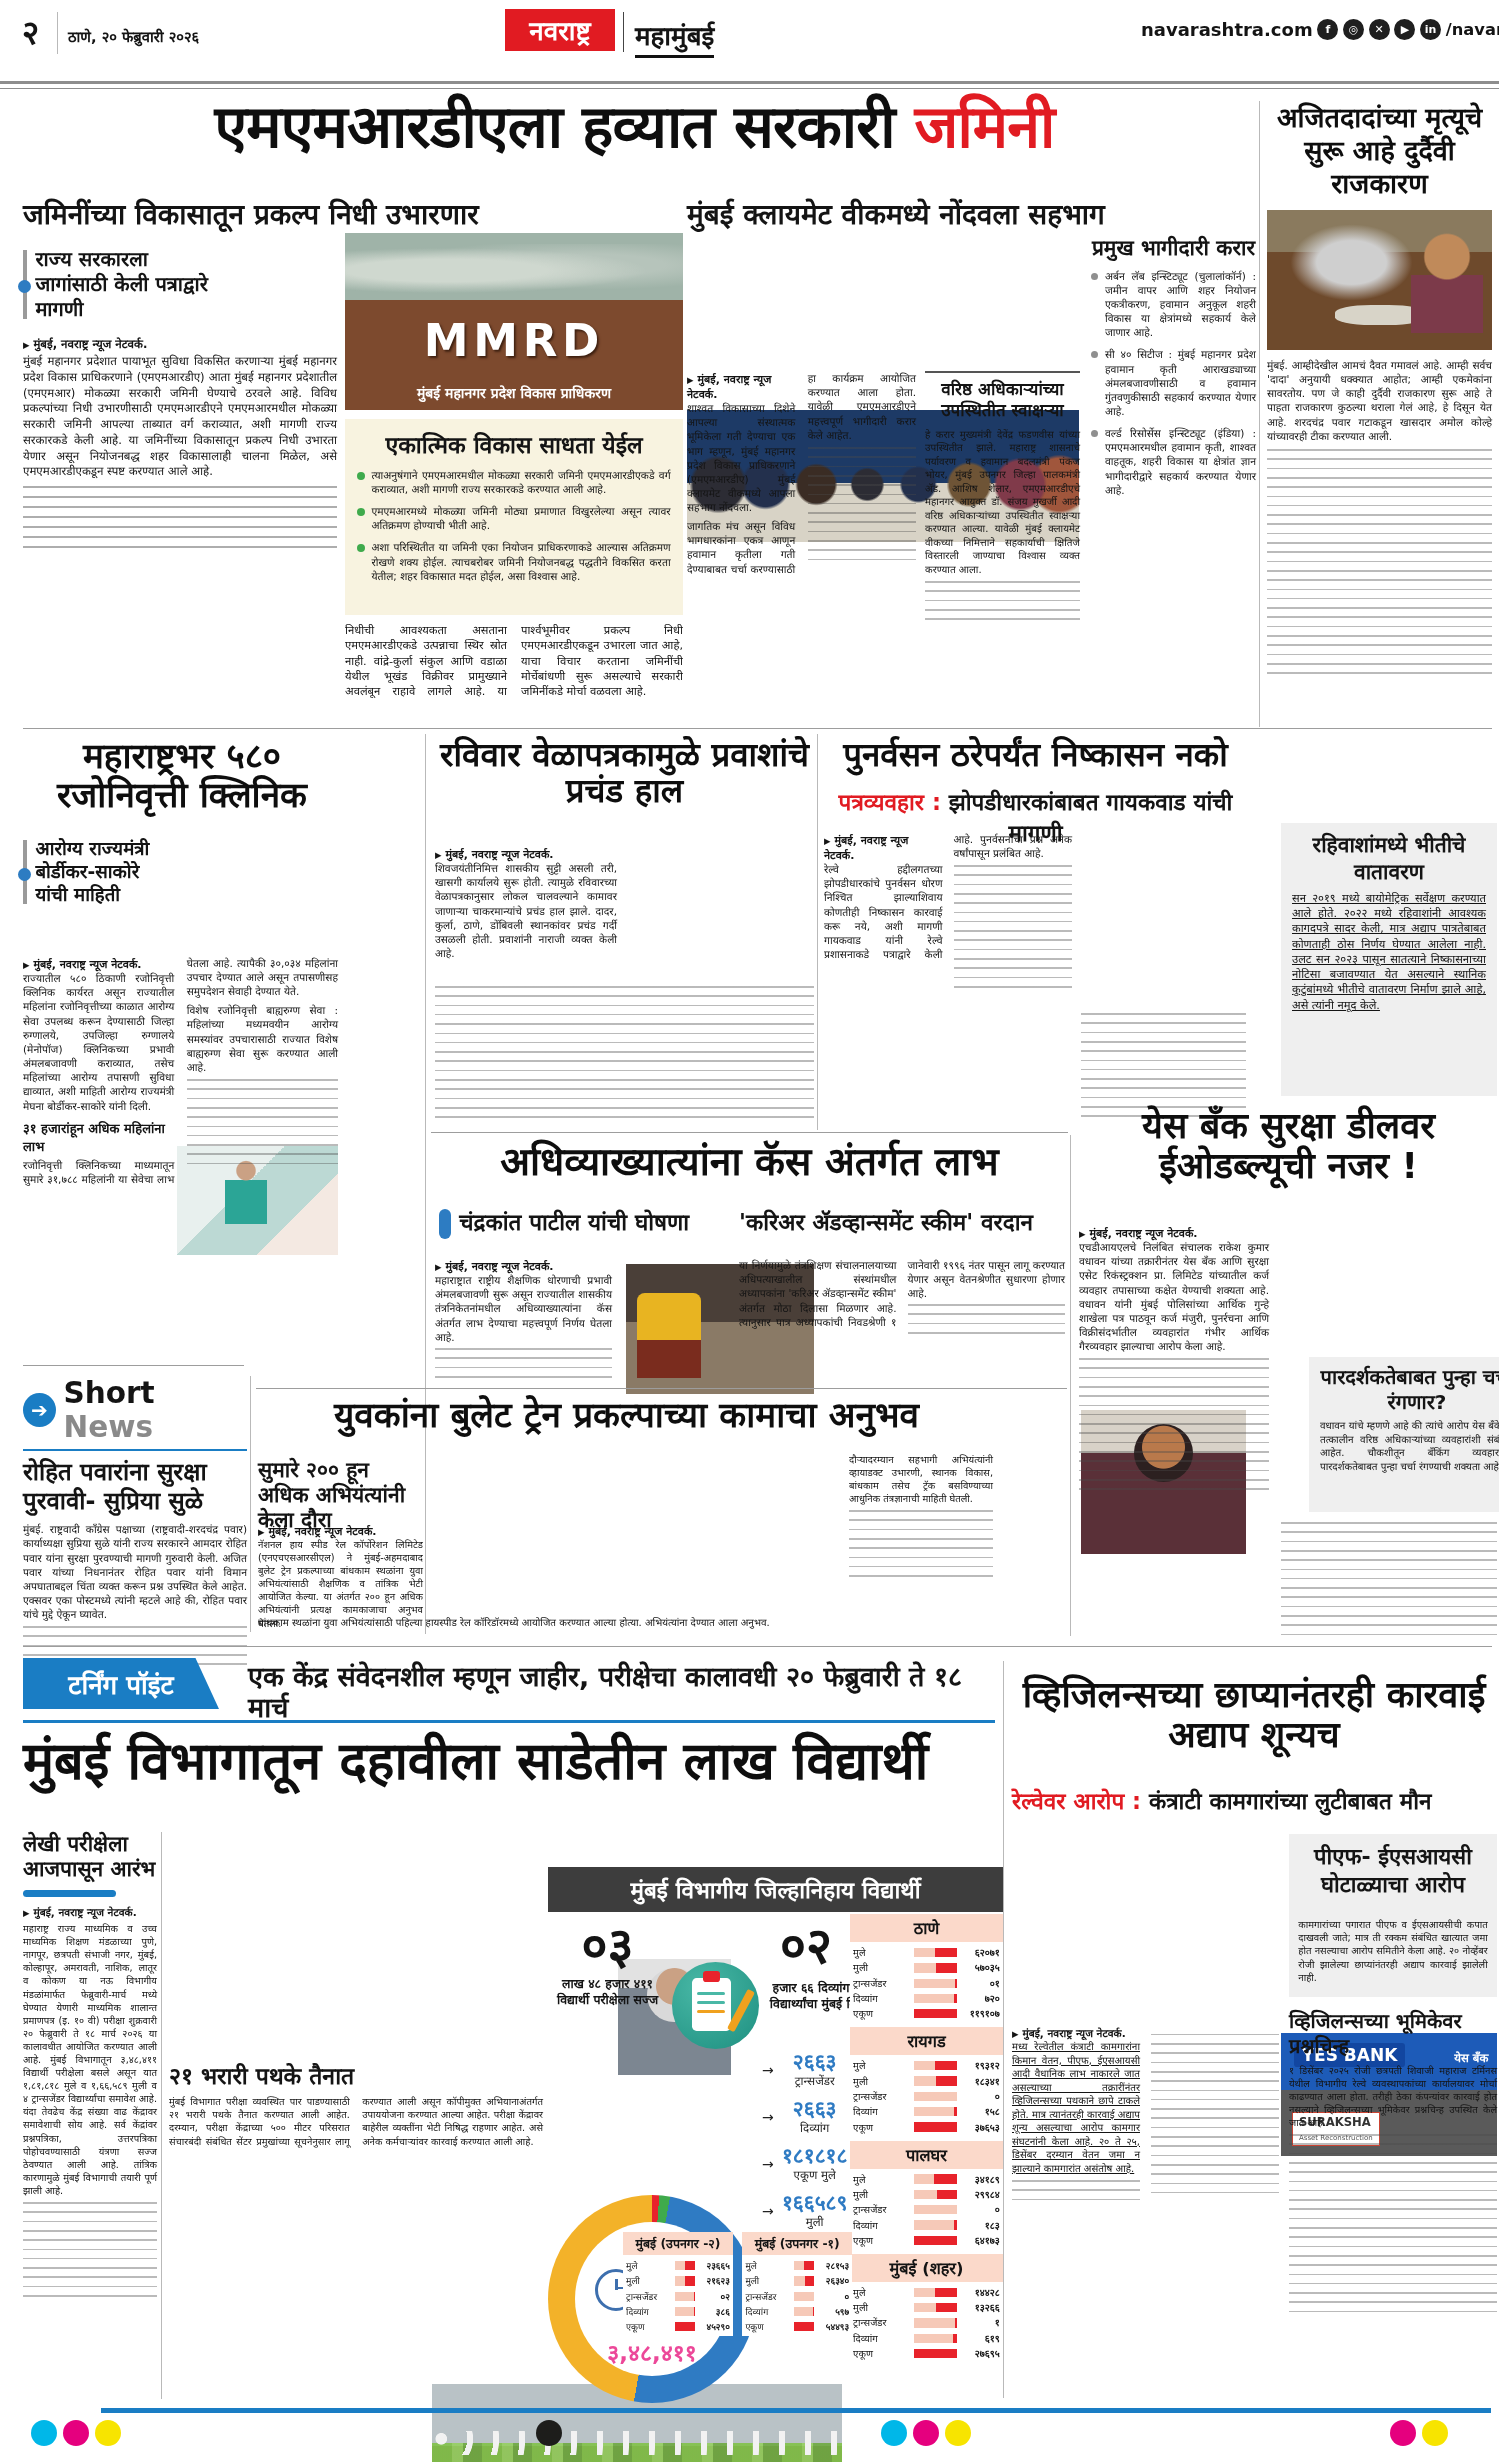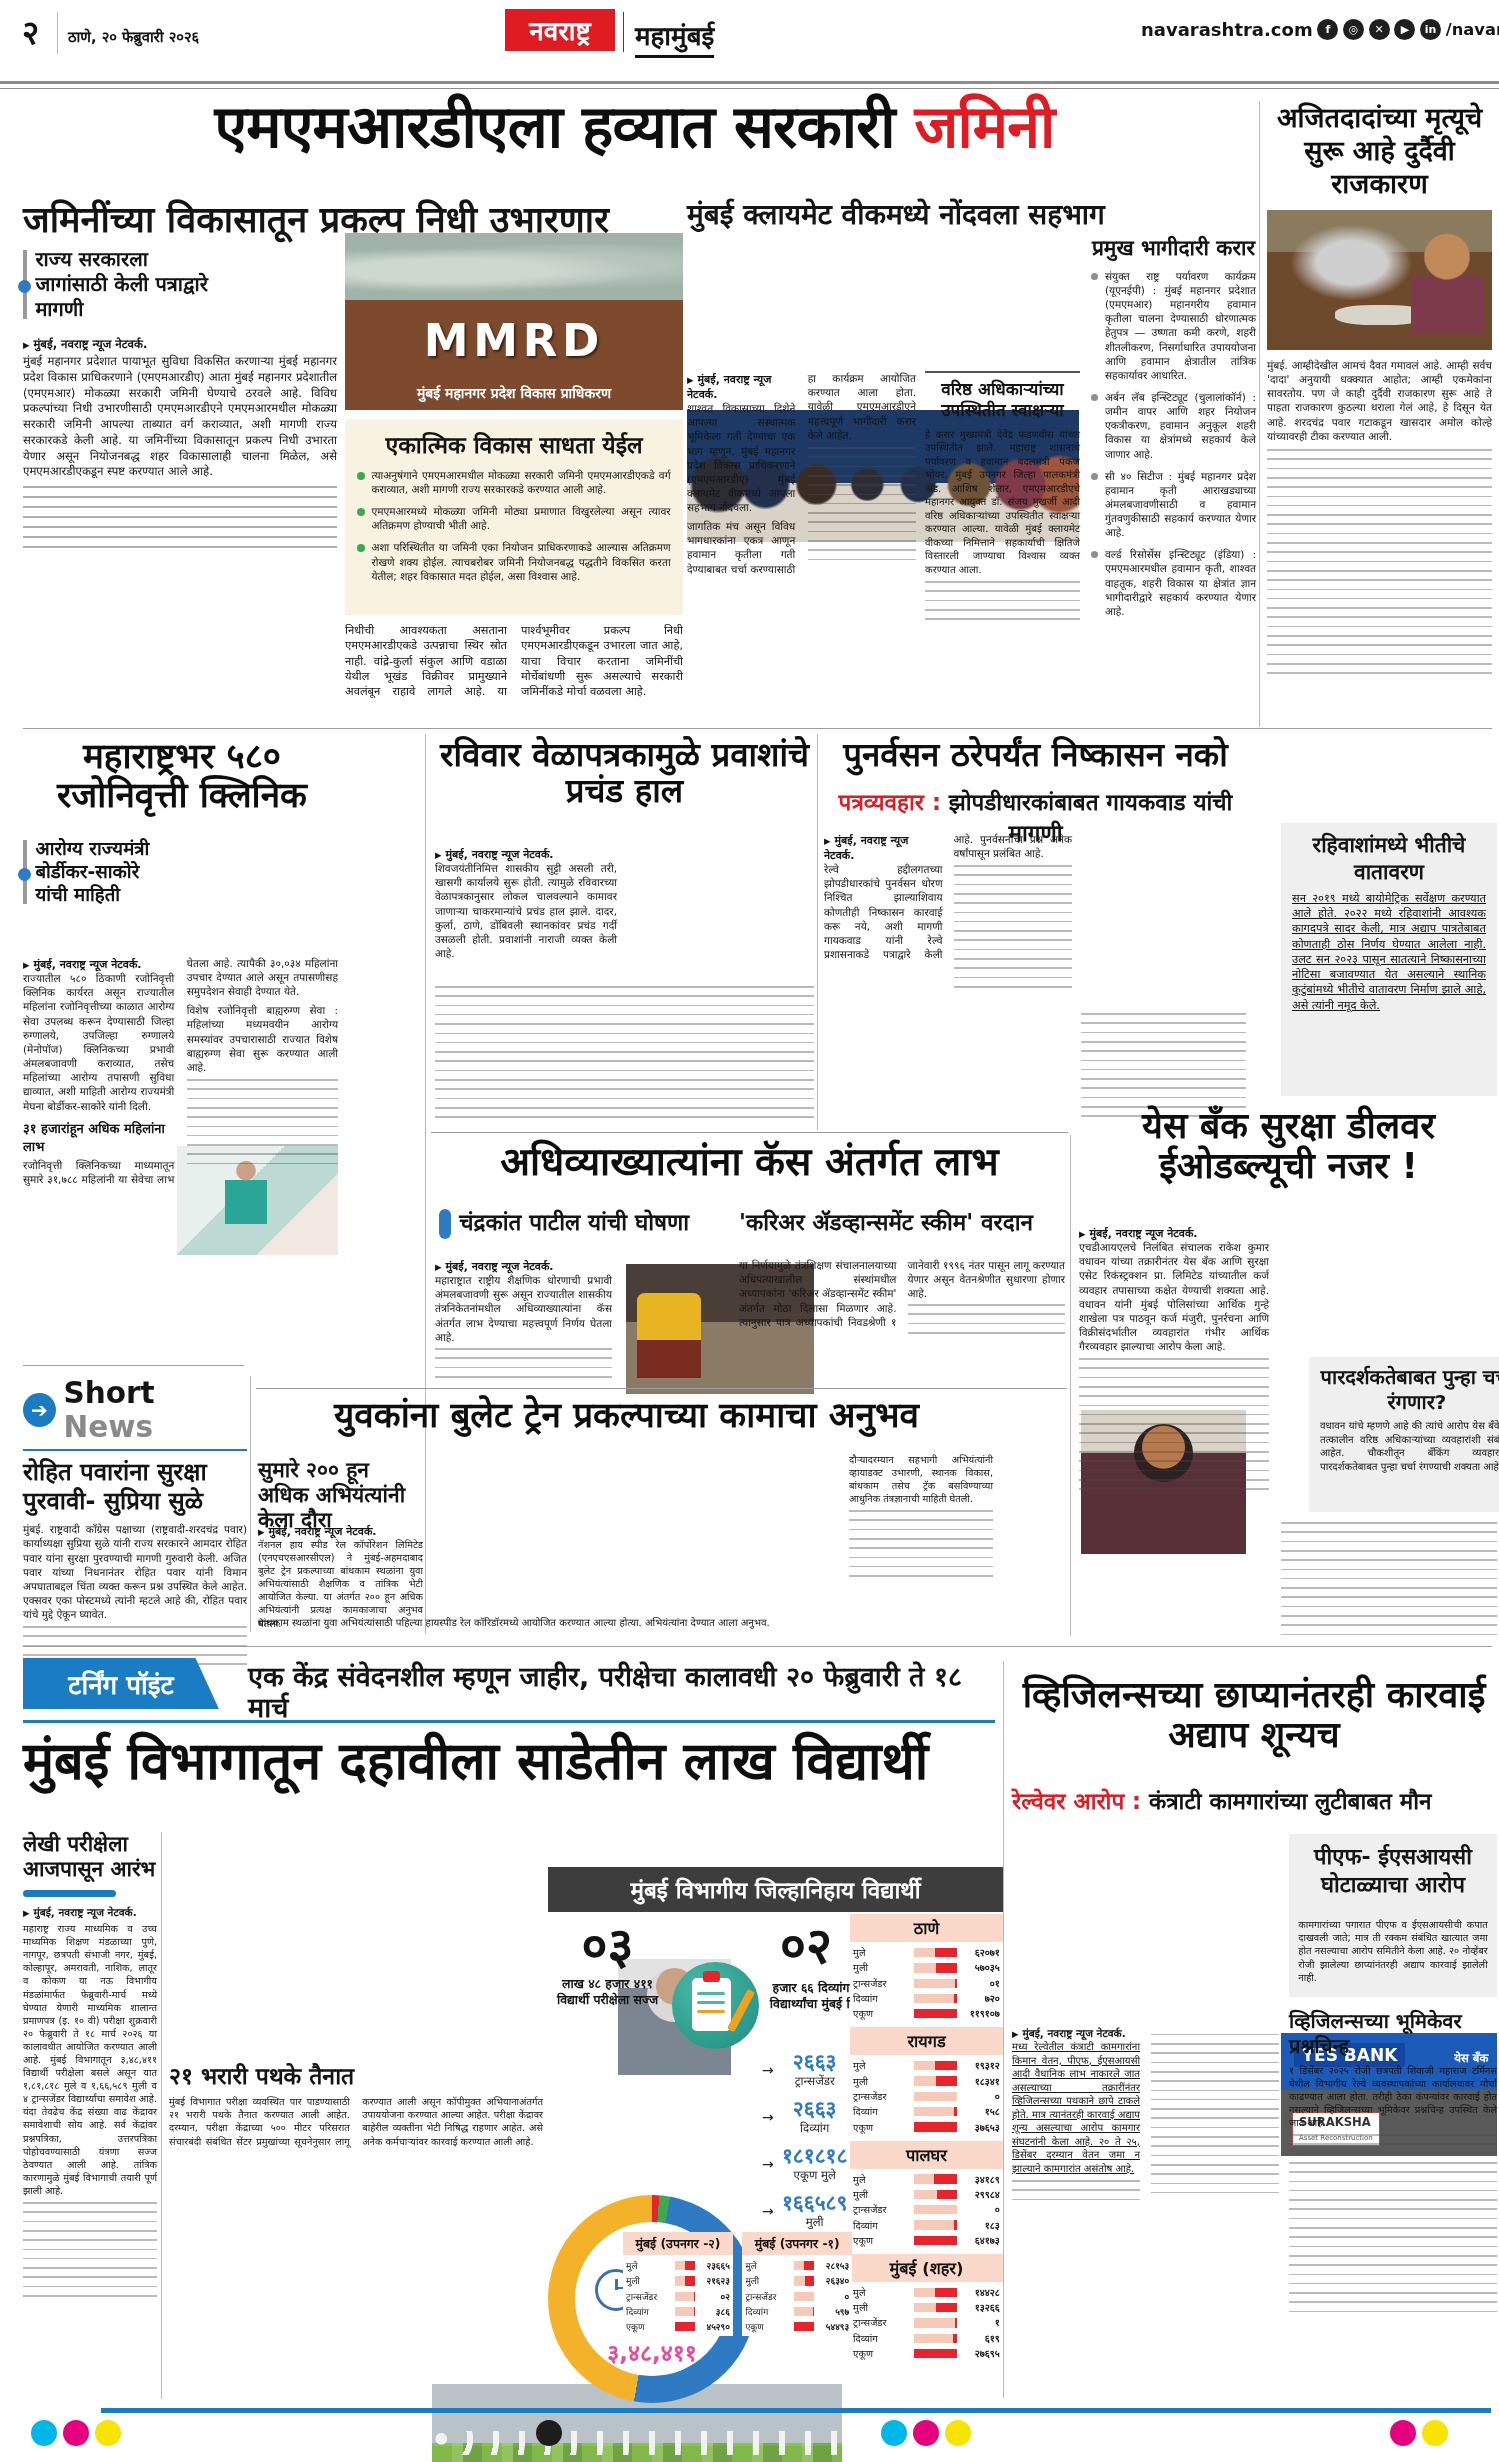--- a/index.html
+++ b/index.html
@@ -86,21 +86,21 @@
         <span class="sicon">▶</span>
         <span class="sicon">in</span>
       </span>
     <span style="font-size:16.3px;font-weight:700;margin-left:4.7px;">/navarashtra</span>
   </div>
   <div class="abs" style="left:0;top:81px;width:1500px;border-top:3.1px solid #8d8d8d;border-bottom:0.8px solid #8d8d8d;height:3.9px;"></div>
 
   <div class="abs hl" style="left:23px;top:95px;width:1223px;font-size:59px;letter-spacing:-0.8px;">
     <span>एमएमआरडीएला हव्यात सरकारी </span><span class="red">जमिनी</span>
   </div>
-  <div class="abs subhl" style="left:23px;top:198px;width:656px;font-size:36px;">जमिनींच्या विकासातून प्रकल्प निधी उभारणार</div>
+  <div class="abs subhl" style="left:23px;top:198px;width:656px;font-size:28px;">जमिनींच्या विकासातून प्रकल्प निधी उभारणार</div>
   <div class="abs subhl" style="left:687px;top:198px;width:567px;font-size:28px;">मुंबई क्लायमेट वीकमध्ये नोंदवला सहभाग</div>
 
   <div class="abs" style="left:23px;top:247px;width:314px;">
     <div class="standfirst" style="width:179px;margin-bottom:14px;">
       <span class="sf-dot"></span>
       <span>राज्य सरकारला जागांसाठी केली पत्राद्वारे मागणी</span>
     </div>
     <div class="byline"><span class="arr">▶</span><span>मुंबई, नवराष्ट्र न्यूज नेटवर्क.</span></div>
     <div class="btxt" style="margin-top:3.1px;">मुंबई महानगर प्रदेशात पायाभूत सुविधा विकसित करणाऱ्या मुंबई महानगर प्रदेश विकास प्राधिकरणाने (एमएमआरडीए) आता मुंबई महानगर प्रदेशातील (एमएमआर) मोकळ्या सरकारी जमिनी घेण्याचे ठरवले आहे. विविध प्रकल्पांच्या निधी उभारणीसाठी एमएमआरडीएने एमएमआरमधील मोकळ्या सरकारी जमिनी आपल्या ताब्यात वर्ग कराव्यात, अशी मागणी राज्य सरकारकडे केली आहे. या जमिनींच्या विकासातून प्रकल्प निधी उभारता येणार असून नियोजनबद्ध शहर विकासालाही चालना मिळेल, असे एमएमआरडीएकडून स्पष्ट करण्यात आले आहे.</div>
     <div class="fill" style="height:70px;margin-top:6.2px;"></div>
@@ -136,21 +136,20 @@
   </div>
   <div class="abs" style="left:925px;top:371px;width:155px;height:356px;border-top:2.3px solid #555;padding-top:6.2px;box-sizing:border-box;">
     <div style="font-weight:700;font-size:17px;text-align:center;line-height:1.25;margin-bottom:6.2px;">वरिष्ठ अधिकाऱ्यांच्या उपस्थितीत स्वाक्षऱ्या</div>
     <div class="small" style="font-size:10px;">हे करार मुख्यमंत्री देवेंद्र फडणवीस यांच्या उपस्थितीत झाले. महाराष्ट्र शासनाचे पर्यावरण व हवामान बदलमंत्री पंकज भोयर, मुंबई उपनगर जिल्हा पालकमंत्री ॲड. आशिष शेलार, एमएमआरडीएचे महानगर आयुक्त डॉ. संजय मुखर्जी आदी वरिष्ठ अधिकाऱ्यांच्या उपस्थितीत स्वाक्षऱ्या करण्यात आल्या. यावेळी मुंबई क्लायमेट वीकच्या निमित्ताने सहकार्याची क्षितिजे विस्तारली जाण्याचा विश्वास व्यक्त करण्यात आला.</div>
     <div class="fill2" style="height:47px;margin-top:4.7px;"></div>
   </div>
   <div class="abs" style="left:1091px;top:233px;width:165px;height:494px;">
     <div style="font-weight:700;font-size:21px;text-align:center;margin-bottom:7.8px;">प्रमुख भागीदारी करार</div>
     <ul class="bull gray" style="font-size:9.7px;">
 
-    <li>संयुक्त राष्ट्र पर्यावरण कार्यक्रम (यूएनईपी) : मुंबई महानगर प्रदेशात (एमएमआर) महानगरीय हवामान कृतीला चालना देण्यासाठी धोरणात्मक हेतुपत्र — उष्णता कमी करणे, शहरी शीतलीकरण, निसर्गाधारित उपाययोजना आणि हवामान क्षेत्रातील तांत्रिक सहकार्यावर आधारित.</li>
         <li>अर्बन लॅब इन्स्टिट्यूट (चुलालांकॉर्न) : जमीन वापर आणि शहर नियोजन एकत्रीकरण, हवामान अनुकूल शहरी विकास या क्षेत्रांमध्ये सहकार्य केले जाणार आहे.</li>
         <li>सी ४० सिटीज : मुंबई महानगर प्रदेश हवामान कृती आराखड्याच्या अंमलबजावणीसाठी व हवामान गुंतवणुकीसाठी सहकार्य करण्यात येणार आहे.</li>
         <li>वर्ल्ड रिसोर्सेस इन्स्टिट्यूट (इंडिया) : एमएमआरमधील हवामान कृती, शाश्वत वाहतूक, शहरी विकास या क्षेत्रांत ज्ञान भागीदारीद्वारे सहकार्य करण्यात येणार आहे.</li>
       </ul>
   </div>
 
   <div class="abs vline" style="left:1259px;top:101px;height:626px;"></div>
   <div class="abs" style="left:1267px;top:102px;width:225px;">
     <div class="hl" style="font-size:27px;line-height:1.22;">अजितदादांच्या मृत्यूचे सुरू आहे दुर्दैवी राजकारण</div>
     <div class="photo" style="width:225px;height:140px;margin-top:9.3px;">

